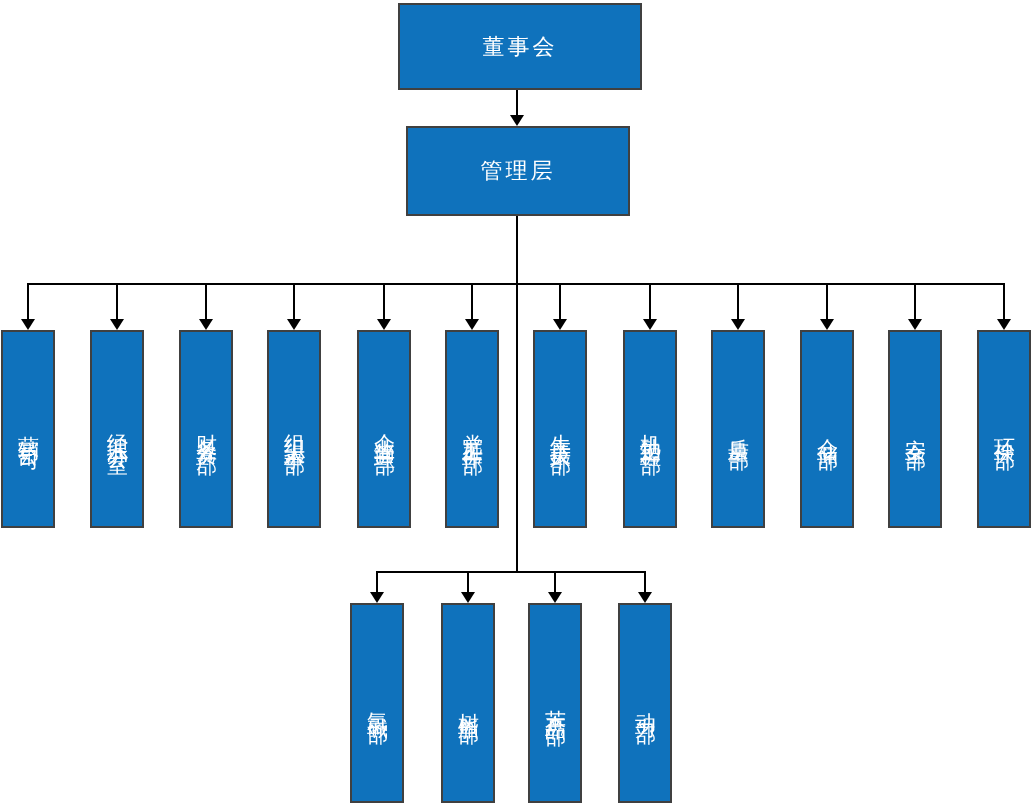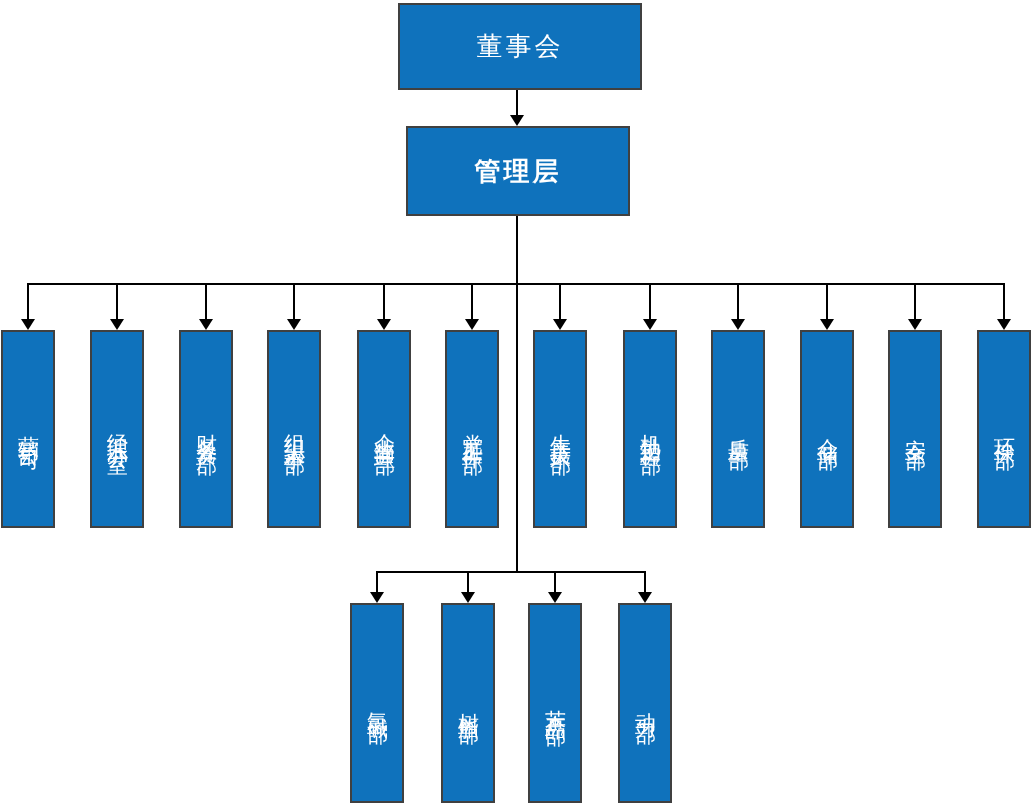--- a/index.html
+++ b/index.html
@@ -20,34 +20,34 @@
     position: absolute;
     background: #0F72BC;
     border: 2px solid #404040;
     box-sizing: border-box;
     display: flex;
     align-items: center;
     justify-content: center;
   }
   .node .htext {
     color: #ffffff;
-    font-size: 26px;
+    font-size: 22px;
     letter-spacing: 3px;
     white-space: nowrap;
   }
   .node .vtext {
     writing-mode: vertical-rl;
     text-orientation: upright;
     color: #ffffff;
     font-size: 21px;
     letter-spacing: 5px;
     line-height: 1;
   }
   .node-board      { left: 398px; top: 3px;   width: 244px; height: 87px; }
-  .node-management { left: 406px; top: 126px; width: 224px; height: 90px; font-weight: bold; }
+  .node-management { left: 406px; top: 126px; width: 224px; height: 90px; }
   .dept {
     top: 330px;
     width: 54px;
     height: 198px;
   }
   .subdept {
     top: 603px;
     width: 54px;
     height: 200px;
   }

